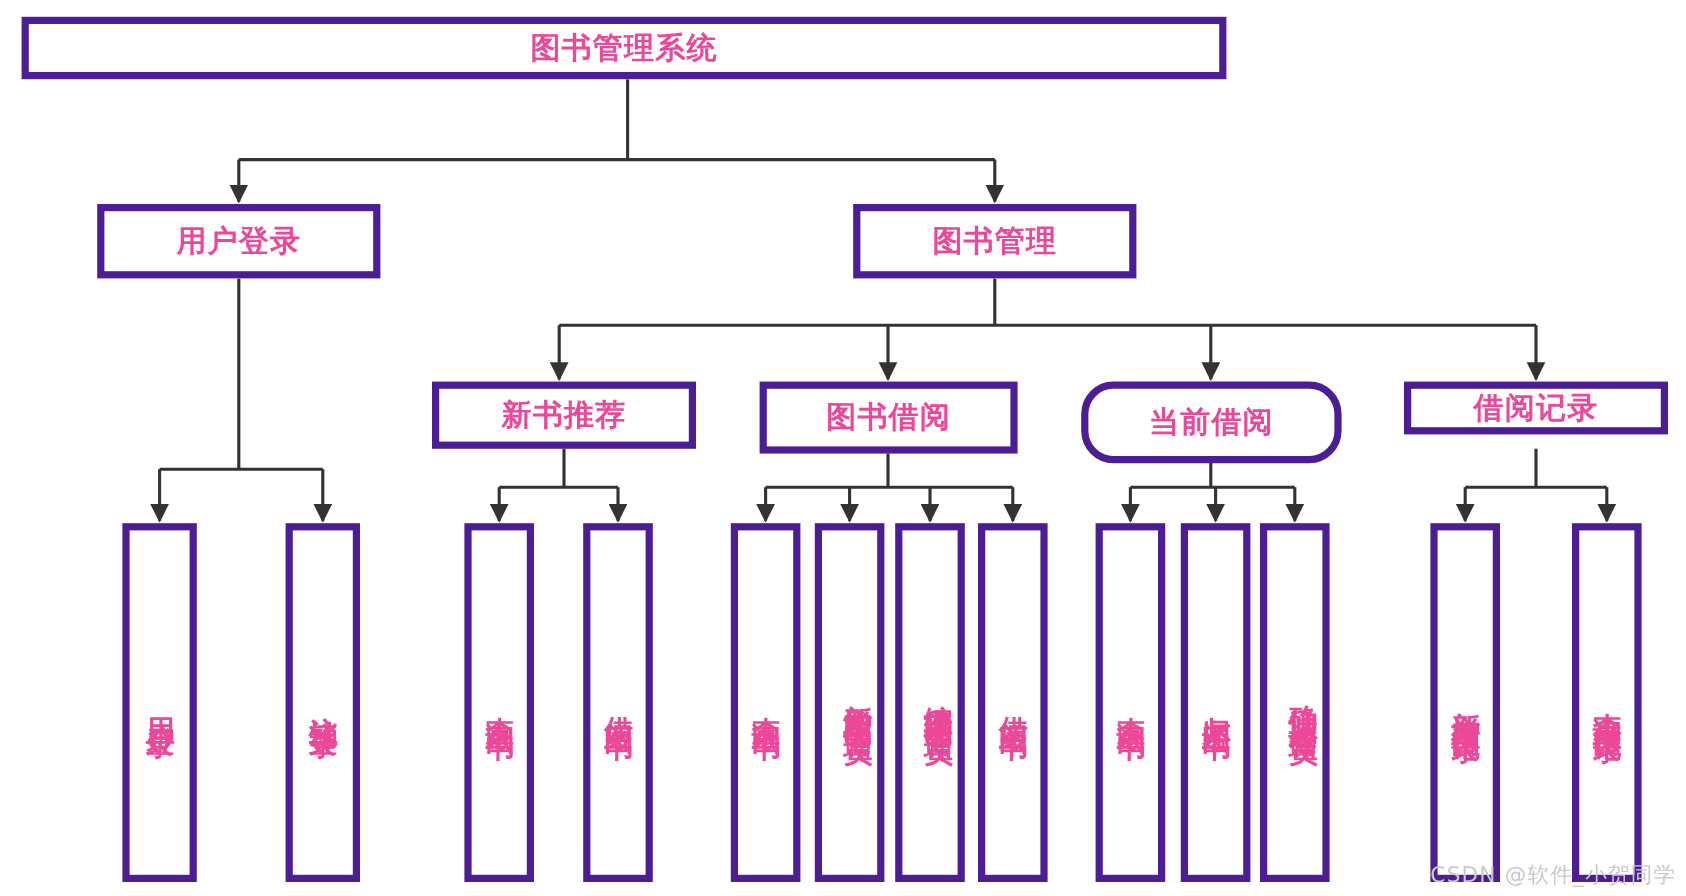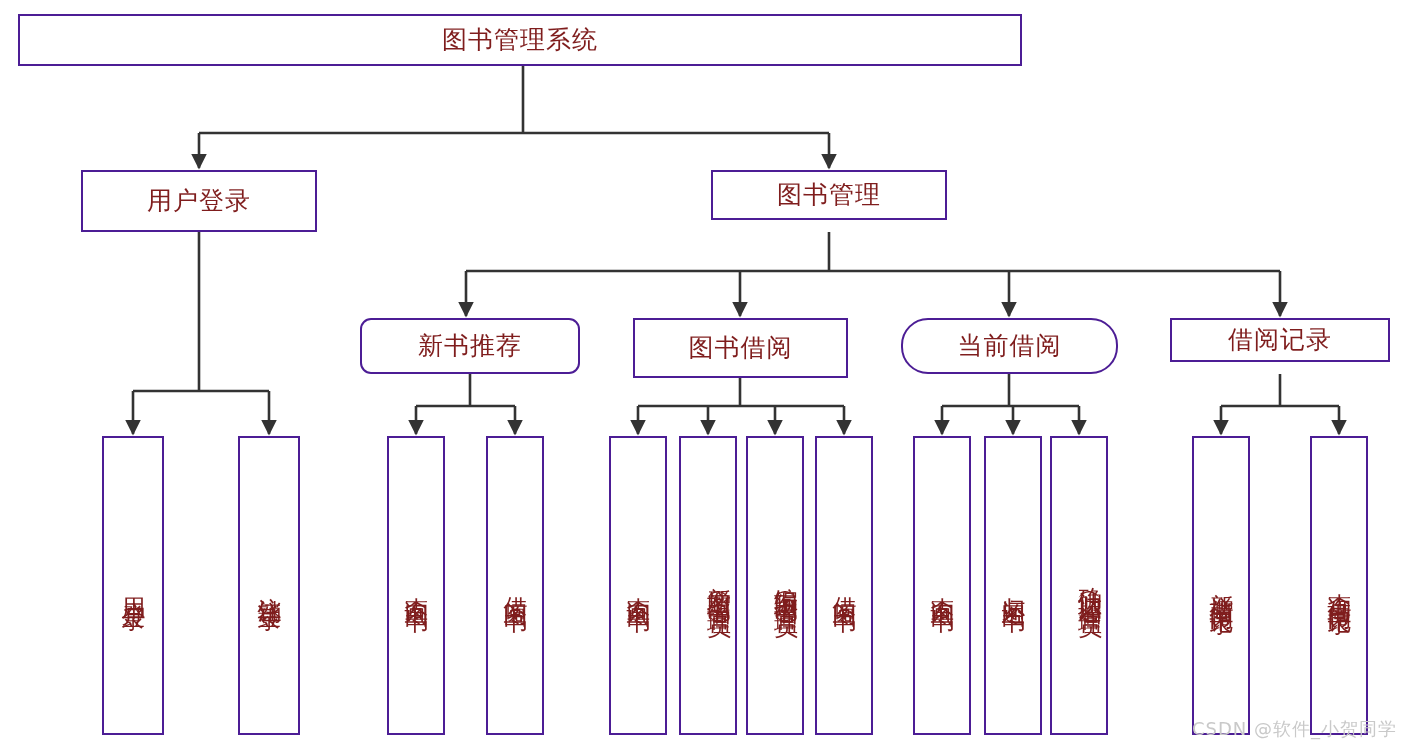--- a/index.html
+++ b/index.html
@@ -21,27 +21,28 @@
     position: absolute;
     left: 0;
     top: 0;
     width: 1405px;
     height: 747px;
     pointer-events: none;
   }
   .node {
     position: absolute;
     box-sizing: border-box;
-    border: 2px solid #4c1d95;
+    border: 6px solid #4c1d95;
     background: #ffffff;
     display: flex;
     align-items: center;
     justify-content: center;
-    color: #7f1d1d;
+    color: #ec4899;
     letter-spacing: 1px;
+    font-weight: bold;
   }
   .node.horiz {
     font-size: 25px;
     line-height: 1.2;
     text-align: center;
   }
   .node.vert {
     writing-mode: vertical-rl;
     text-orientation: upright;
     font-size: 24px;
@@ -104,31 +105,31 @@
       </g>
   </svg>
 
   <div class="node horiz" style="left: 18px; top: 14px; width: 1004px; height: 52px;">
       <span>图书管理系统</span>
     </div>
 
   <div class="node horiz" style="left: 81px; top: 170px; width: 236px; height: 62px;">
       <span>用户登录</span>
     </div>
-  <div class="node horiz" style="left: 711px; top: 170px; width: 236px; height: 50px;">
+  <div class="node horiz" style="left: 711px; top: 170px; width: 236px; height: 62px;">
       <span>图书管理</span>
     </div>
 
-  <div class="node horiz" style="left: 360px; top: 318px; width: 220px; height: 56px; border-radius: 11px;">
+  <div class="node horiz" style="left: 360px; top: 318px; width: 220px; height: 56px;">
       <span>新书推荐</span>
     </div>
   <div class="node horiz" style="left: 633px; top: 318px; width: 215px; height: 60px;">
       <span>图书借阅</span>
     </div>
-  <div class="node horiz" style="left: 901px; top: 318px; width: 217px; height: 56px; border-radius: 27px;">
+  <div class="node horiz" style="left: 901px; top: 318px; width: 217px; height: 68px; border-radius: 27px;">
       <span>当前借阅</span>
     </div>
   <div class="node horiz" style="left: 1170px; top: 318px; width: 220px; height: 44px;">
       <span>借阅记录</span>
     </div>
 
   <div class="node vert" style="left: 102px; top: 436px; width: 62px; height: 299px;">
       <span>用户登录</span>
     </div>
   <div class="node vert" style="left: 238px; top: 436px; width: 62px; height: 299px;">

